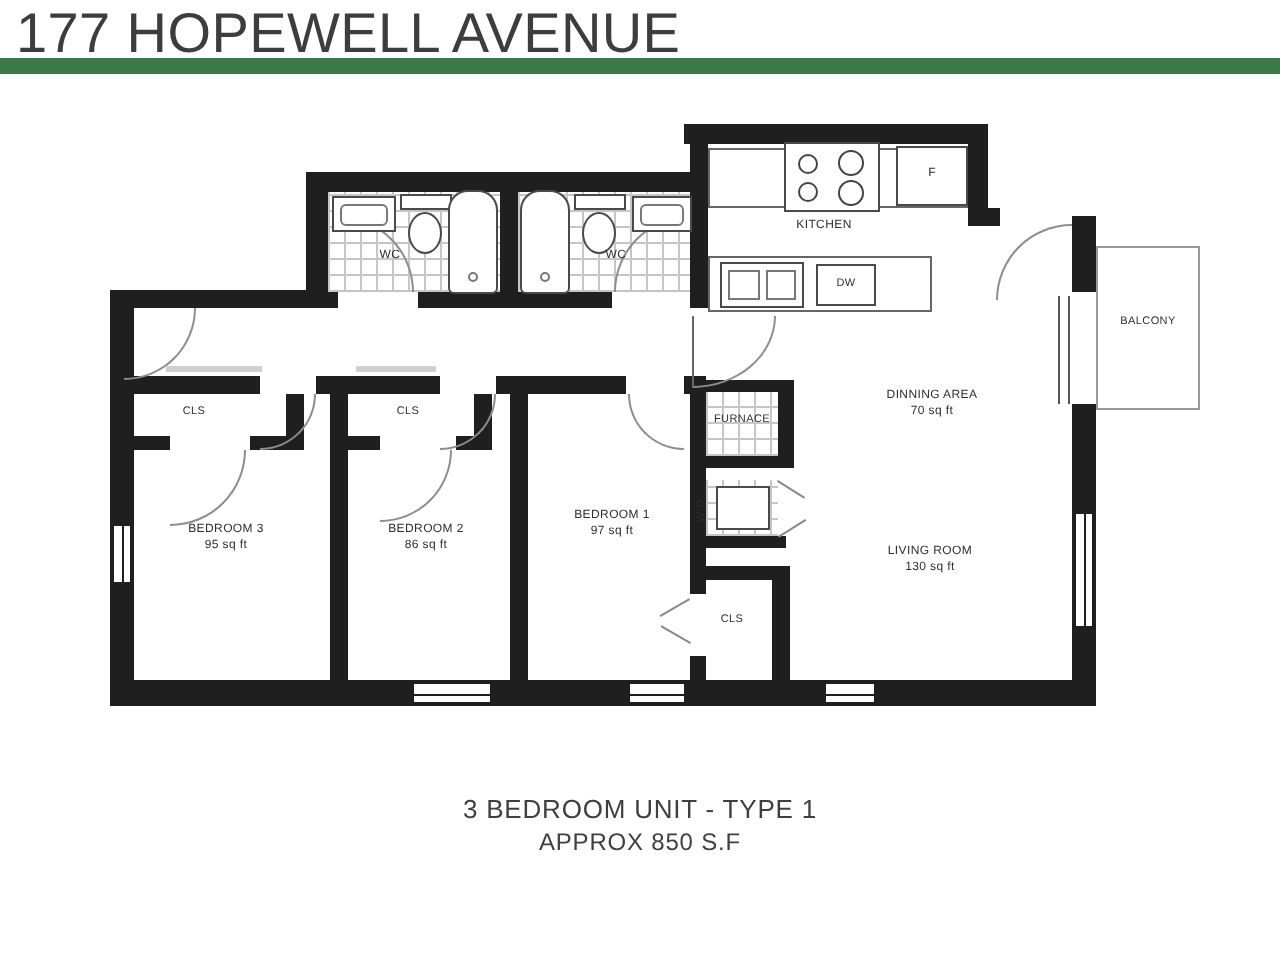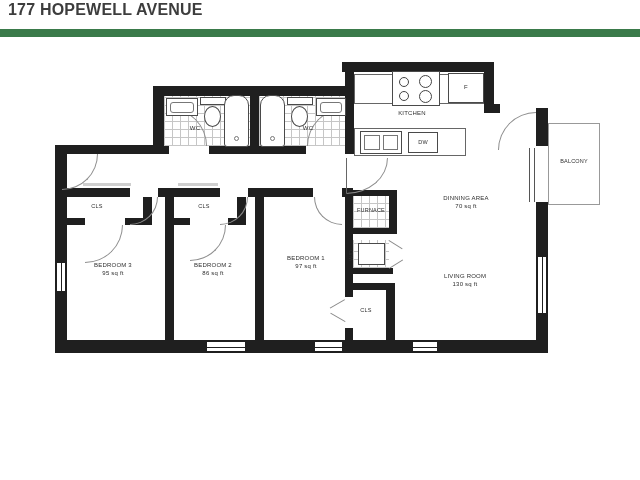--- a/index.html
+++ b/index.html
@@ -1,20 +1,20 @@
 <!DOCTYPE html>
 <html><head>
 <meta charset="utf-8">
 <style>
   html,body{margin:0;padding:0;background:#fff;width:640px;height:480px;overflow:hidden;
     font-family:"Liberation Sans",sans-serif;}
   .abs{position:absolute;}
   #stage{position:relative;width:640px;height:480px;background:#fff;}
   
-  #title{position:absolute;left:8px;top:1px;font-size:16px;font-weight:700;color:#3d3d3d;letter-spacing:.2px;text-align:right;}
+  #title{position:absolute;left:8px;top:1px;font-size:28px;font-weight:400;color:#3d3d3d;letter-spacing:.2px;text-align:right;}
   #greenbar{position:absolute;left:0;top:29px;width:640px;height:8px;background:#3a7a4a;}
   
   .w{position:absolute;background:#1f1f1f;}
   .tile{position:absolute;background-color:#fff;
     background-image:repeating-linear-gradient(0deg,#c6c6c6 0 1px,transparent 1px 8px),
                      repeating-linear-gradient(90deg,#c6c6c6 0 1px,transparent 1px 8px);}
   .fx{position:absolute;background:#fff;border:1px solid #4a4a4a;box-sizing:border-box;}
   .thin{position:absolute;background:#fff;border:1px solid #8a8a8a;box-sizing:border-box;}
   .inner{position:absolute;border:1px solid #777;box-sizing:border-box;background:#fff;}
   .burner{position:absolute;border:1px solid #444;border-radius:50%;box-sizing:border-box;background:#fff;}
@@ -182,15 +182,19 @@
     </div>
     <div class="lbl" style="left:67px;top:262px;width:92px;">
       <div>BEDROOM 3</div>
       <div>95 sq ft</div>
     </div>
     <div class="lbl small" style="left:77px;top:203px;width:40px;">CLS</div>
     <div class="lbl small" style="left:184px;top:203px;width:40px;">CLS</div>
     <div class="lbl small" style="left:346px;top:307px;width:40px;">CLS</div>
   </div>
 
+  <div id="footer">
+    <div class="l1">3 BEDROOM UNIT - TYPE 1</div>
+    <div class="l2">APPROX 850 S.F</div>
+  </div>
 
 
 </div>
 
 </body></html>

